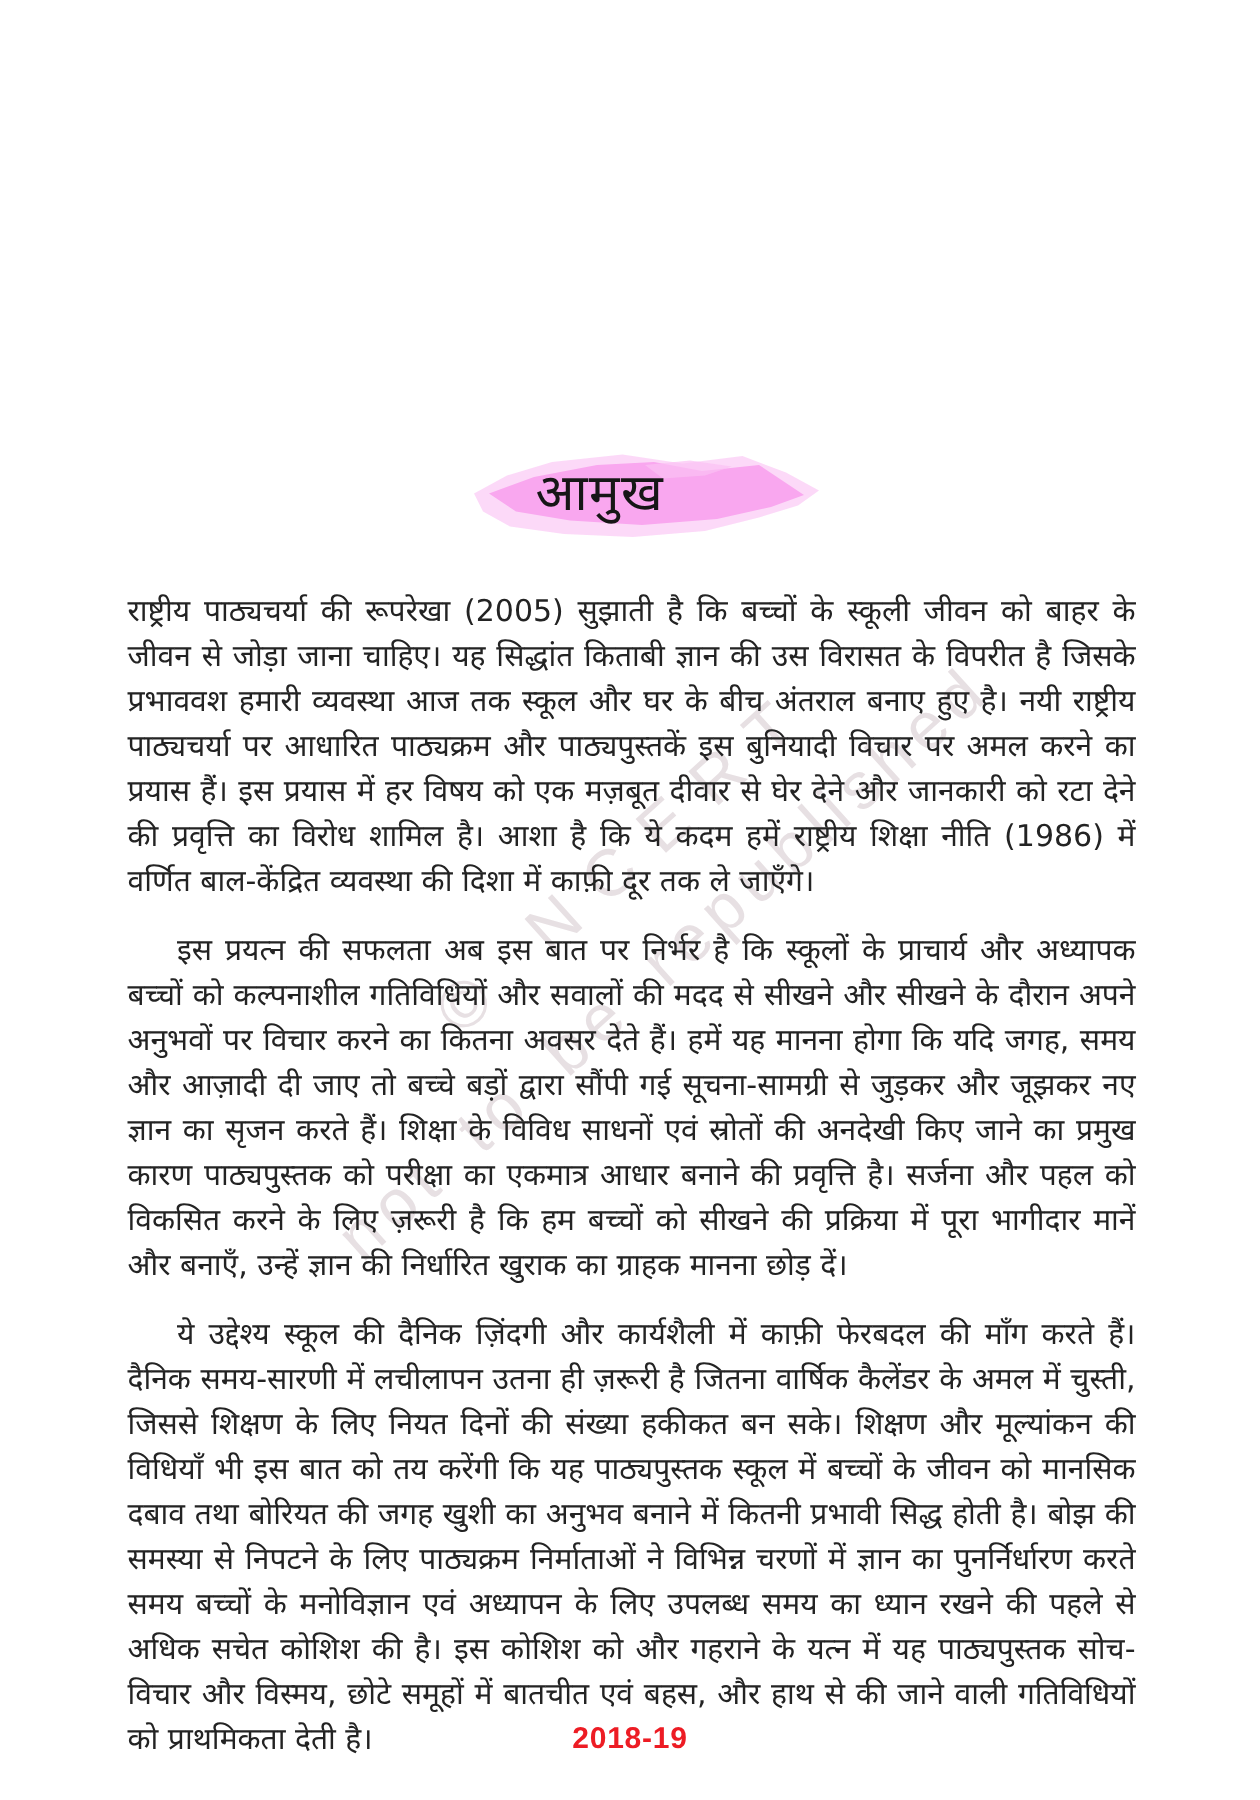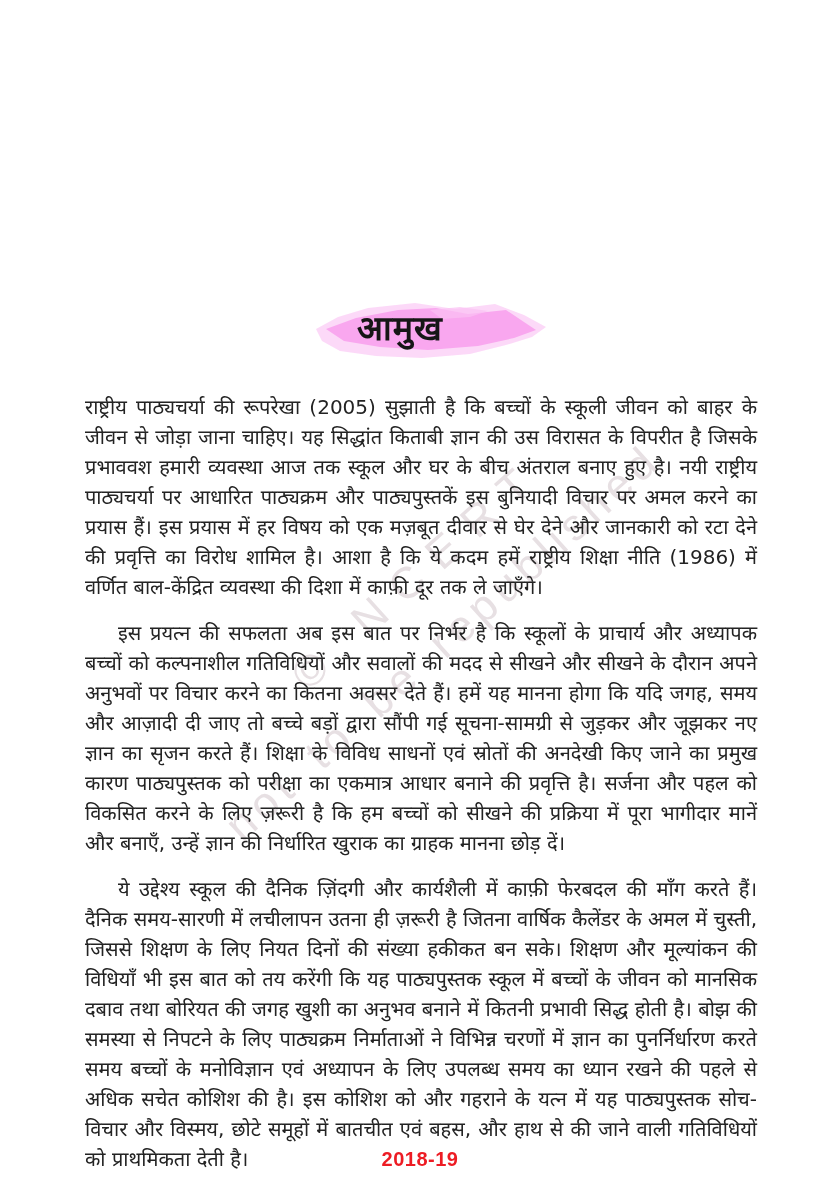--- a/index.html
+++ b/index.html
@@ -46,21 +46,21 @@
     z-index: 1;
   }
   .splash { position: absolute; left: 0; top: 0; width: 240px; height: 66px; }
   .title {
     position: absolute;
     left: 47px;
     top: 50%;
     transform: translateY(-56%);
     margin: 0;
     font-size: 34px;
-    font-weight: bold;
+    font-weight: normal;
     color: #161616;
     font-family: "DejaVu Sans", sans-serif;
     letter-spacing: 1px;
   }
 
   
   .body-text {
     position: absolute;
     left: 85px;
     top: 376px;

